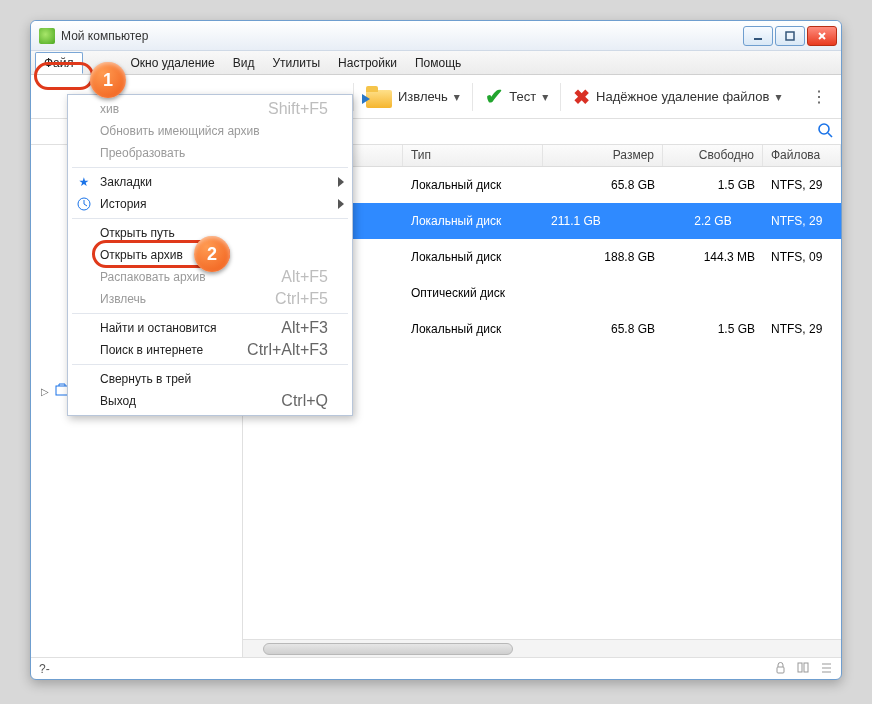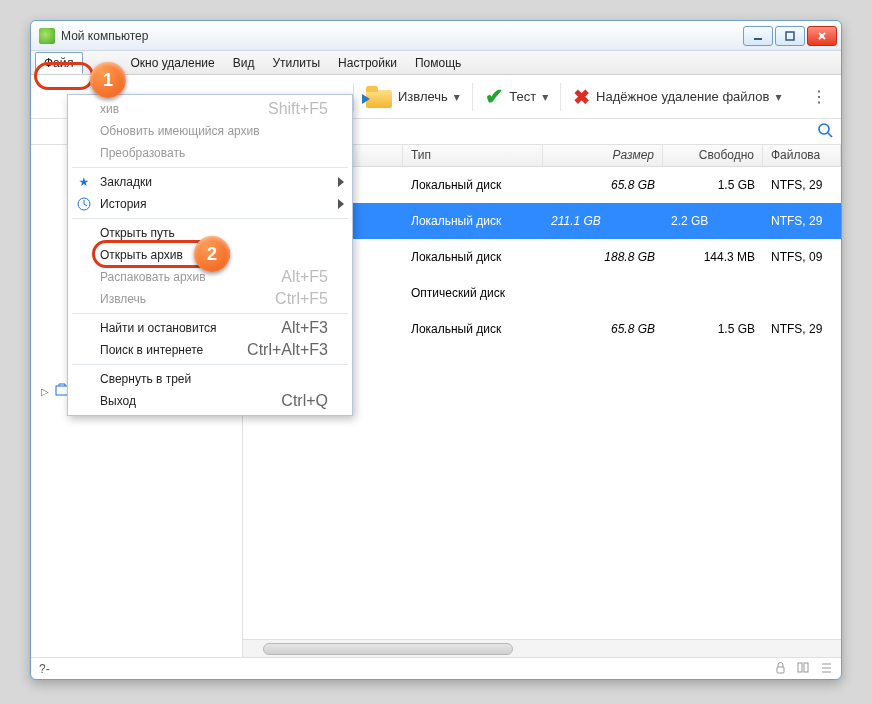--- a/index.html
+++ b/index.html
@@ -56,21 +56,21 @@
   .content{flex:1;display:flex;overflow:hidden;}
   .sidebar{width:212px;border-right:1px solid #e0e0e0;background:#fff;padding:6px 0;}
   .side-item{display:flex;align-items:center;gap:6px;padding:2px 10px;color:#444;}
   .side-item .tri{font-size:10px;color:#666;}
   .side-item .sic{color:#1a73e8;}
   .main{flex:1;display:flex;flex-direction:column;overflow:hidden;position:relative;}
   .gridhead{height:22px;background:linear-gradient(#fbfbfb,#f0f0f0);border-bottom:1px solid #dcdcdc;display:flex;}
   .gh{padding:3px 8px;border-right:1px solid #e4e4e4;color:#444;white-space:nowrap;text-align:left;}
   .c-name{width:160px;}
   .c-type{width:140px;}
-  .c-size{width:120px;text-align:right;font-style:italic;}
+  .c-size{width:120px;text-align:right;}
   .c-free{width:100px;text-align:right;}
   .c-fs{flex:1;}
   .gridbody{flex:1;overflow:hidden;}
   .row{display:flex;height:36px;align-items:center;}
   .row.sel{background:#2f8aff;color:#fff;}
   .cell{padding:0 8px;white-space:nowrap;overflow:hidden;}
   .scroll-h{height:18px;border-top:1px solid #e0e0e0;background:#f4f4f4;display:flex;align-items:center;}
   .scroll-h .thumb{width:250px;height:12px;margin-left:20px;background:linear-gradient(#e6e6e6,#cfcfcf);border:1px solid #b8b8b8;border-radius:6px;}
   .statusbar{height:22px;border-top:1px solid #e0e0e0;display:flex;align-items:center;padding:0 8px;color:#555;gap:10px;}
   .statusbar .right{margin-left:auto;display:flex;gap:10px;color:#888;}
@@ -199,21 +199,21 @@
             <div class="cell c-name">ый диск</div>
             <div class="cell c-type">Локальный диск</div>
             <div class="cell c-size" style="text-align:right">65.8 GB</div>
             <div class="cell c-free" style="text-align:right">1.5 GB</div>
             <div class="cell c-fs">NTFS, 29</div>
           </div>
           <div class="row sel">
             <div class="cell c-name">ый диск</div>
             <div class="cell c-type">Локальный диск</div>
             <div class="cell c-size" style="text-align:left">211.1 GB</div>
-            <div class="cell c-free" style="text-align:left">2.2 GB</div>
+            <div class="cell c-free" style="text-align:center">2.2 GB</div>
             <div class="cell c-fs">NTFS, 29</div>
           </div>
           <div class="row">
             <div class="cell c-name">ый диск</div>
             <div class="cell c-type">Локальный диск</div>
             <div class="cell c-size" style="text-align:right">188.8 GB</div>
             <div class="cell c-free" style="text-align:right">144.3 MB</div>
             <div class="cell c-fs">NTFS, 09</div>
           </div>
           <div class="row">

